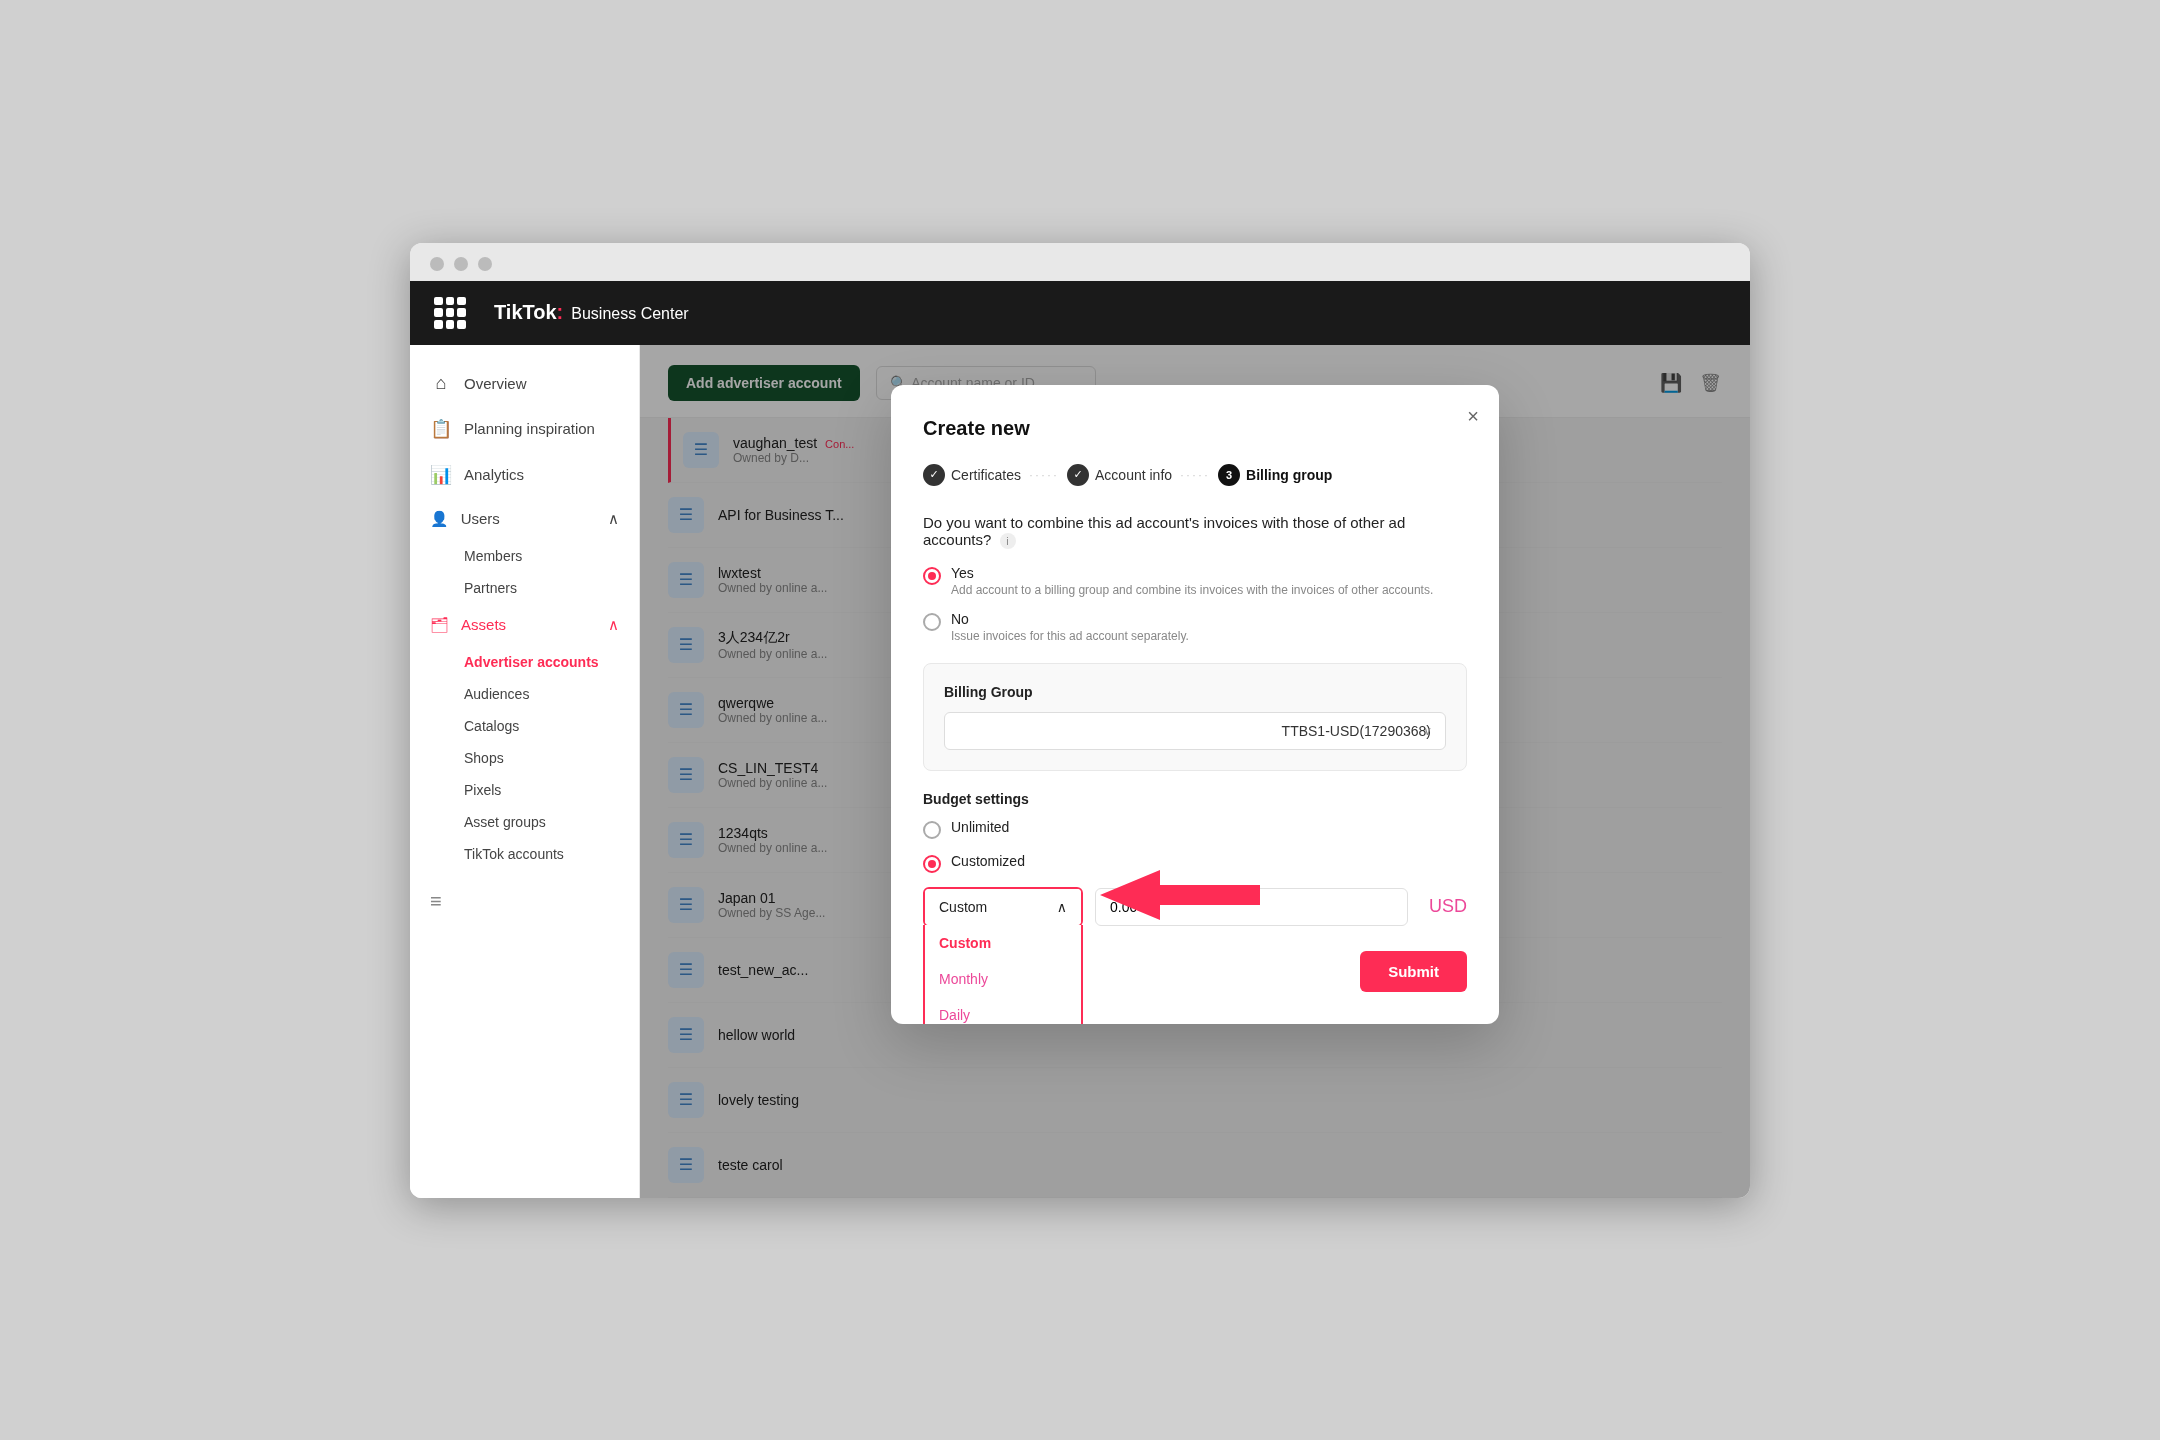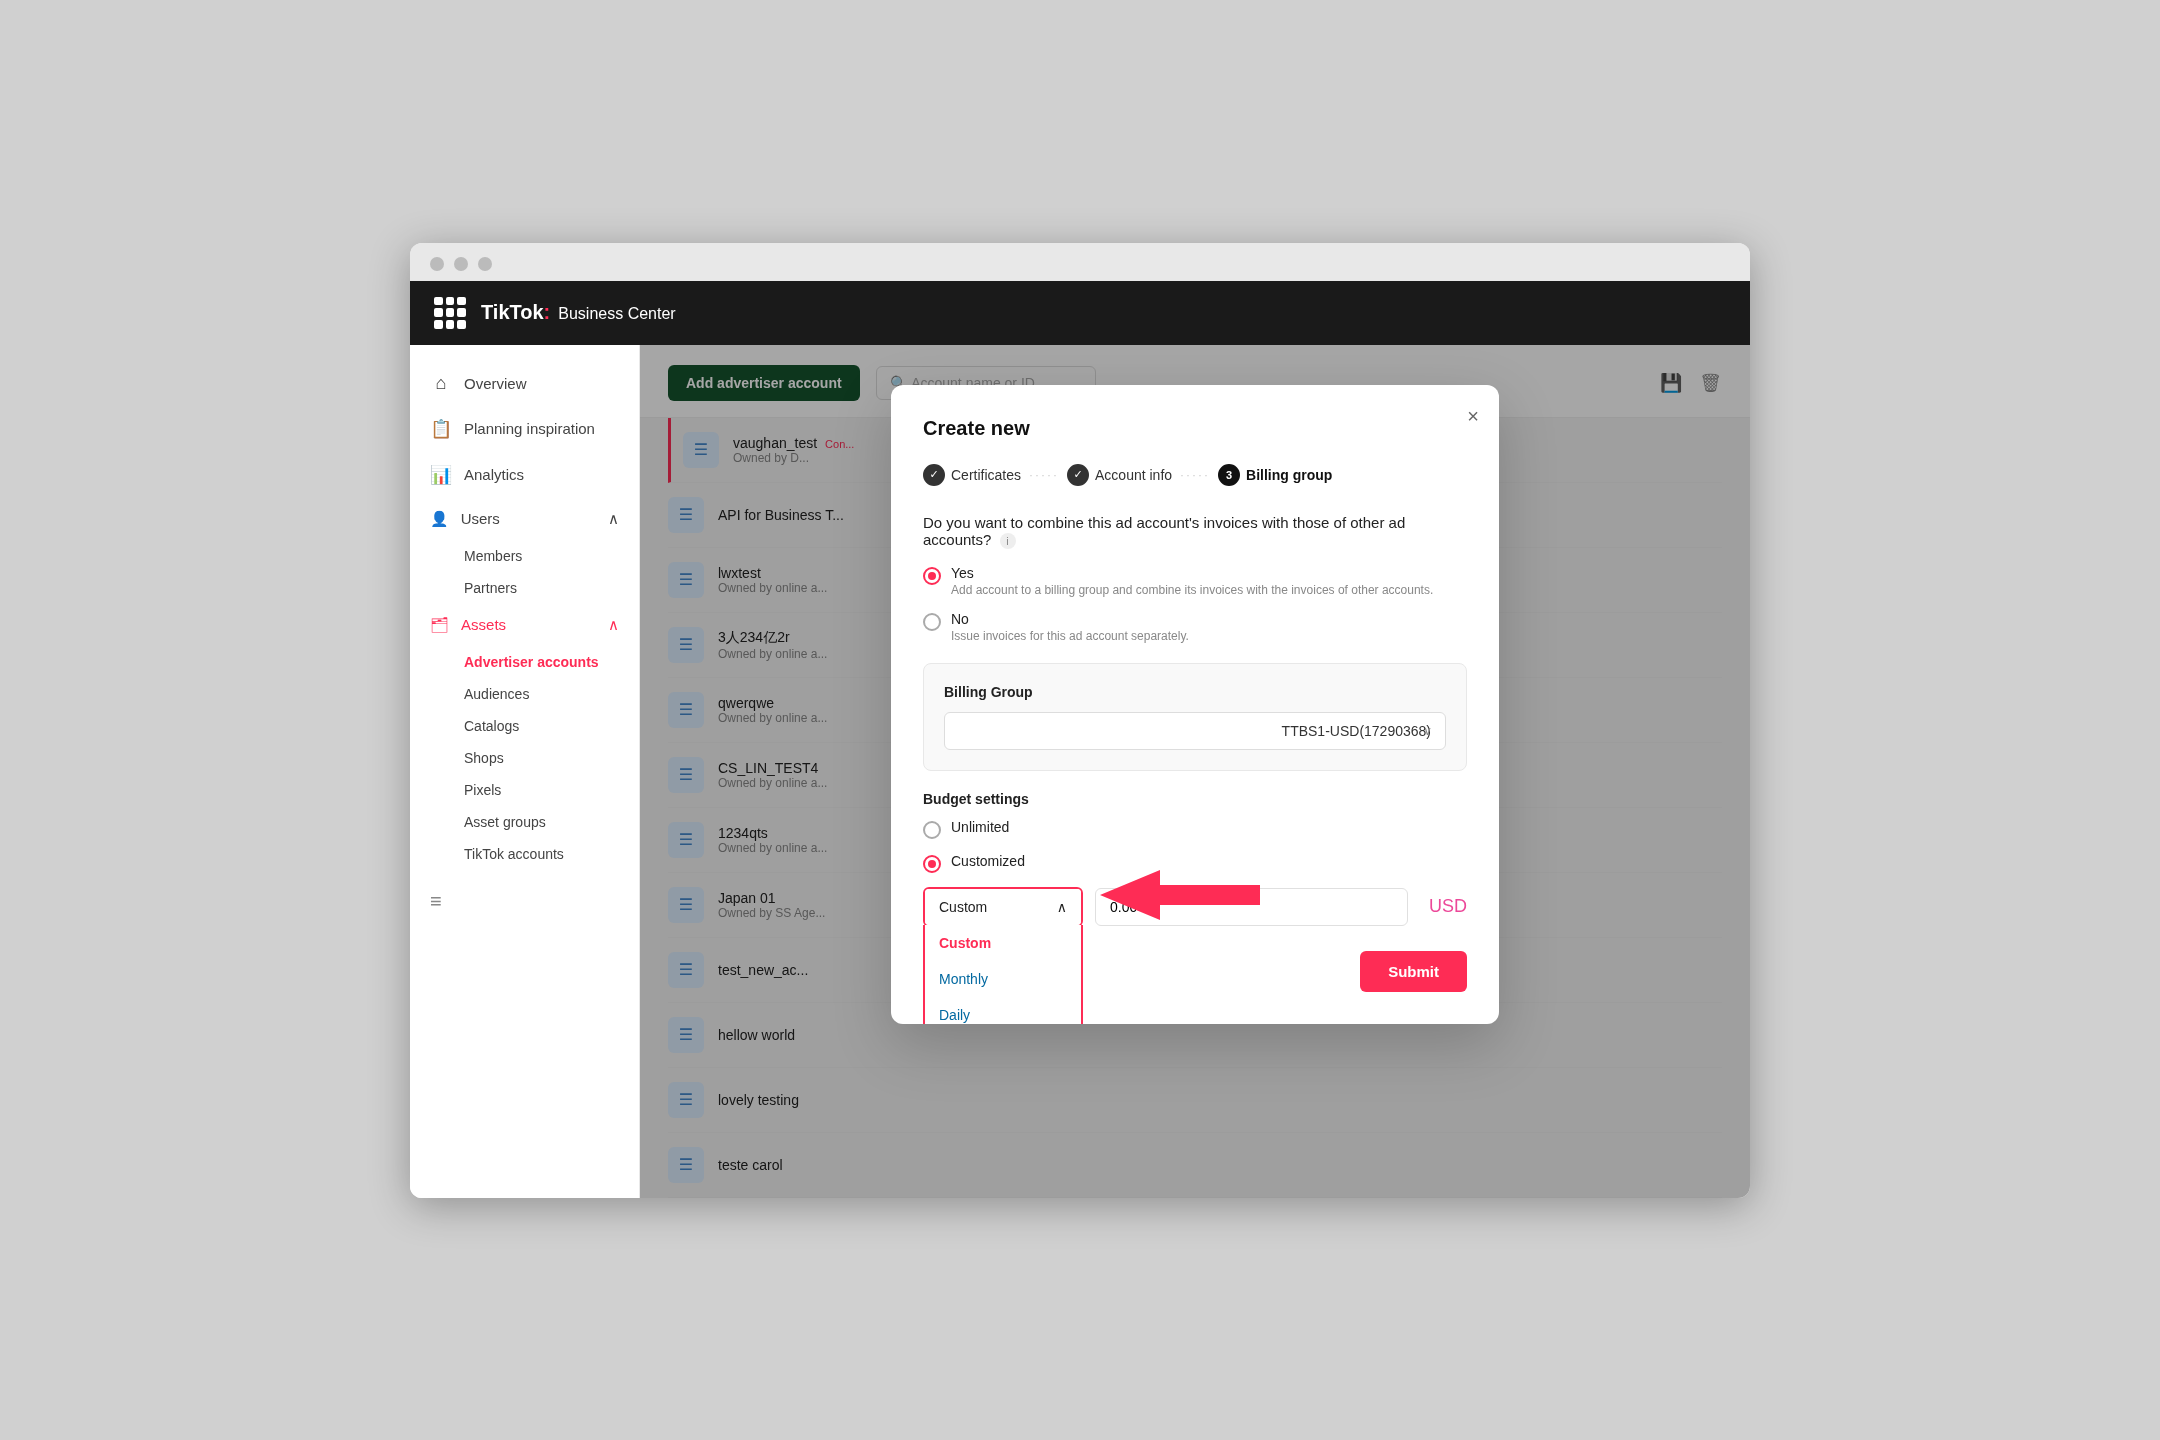--- a/index.html
+++ b/index.html
@@ -40,21 +40,21 @@
       background: #1a1a1a;
       display: flex;
       align-items: center;
       padding: 0 24px;
       height: 64px;
       flex-shrink: 0;
     }
     .nav-logo {
       display: flex;
       align-items: center;
-      gap: 15px;
+      gap: 28px;
       color: white;
     }
     .nav-grid-icon {
       width: 32px; height: 32px;
       display: grid;
       grid-template-columns: repeat(3,1fr);
       grid-template-rows: repeat(3,1fr);
       gap: 3px;
     }
     .nav-grid-icon span {
@@ -376,21 +376,21 @@
       border: 2px solid #fe2c55;
       border-top: none;
       border-radius: 0 0 6px 6px;
       z-index: 200;
       overflow: hidden;
     }
     .dropdown-item {
       padding: 10px 14px;
       font-size: 14px;
       cursor: pointer;
-      color: #0369a1;
+      color: #ec4899;
     }
     .dropdown-item.selected { color: #fe2c55; font-weight: 600; }
 
     
     .modal-footer {
       display: flex;
       justify-content: flex-end;
       margin-top: 24px;
     }
     .btn-submit {

